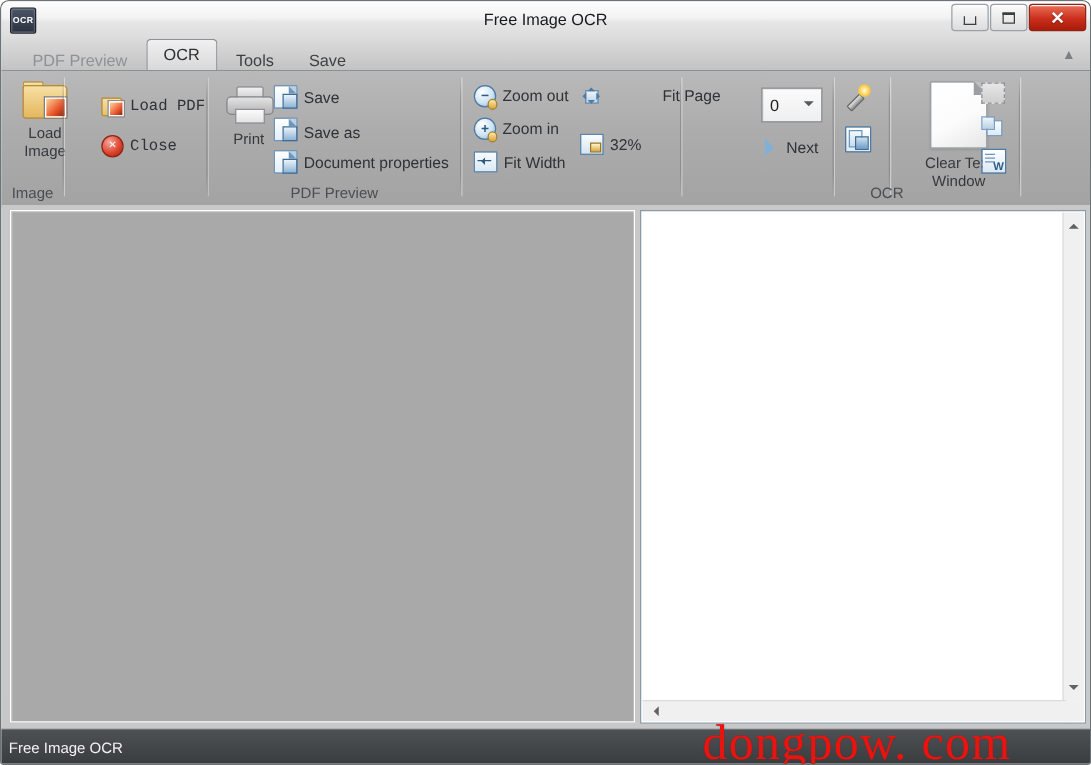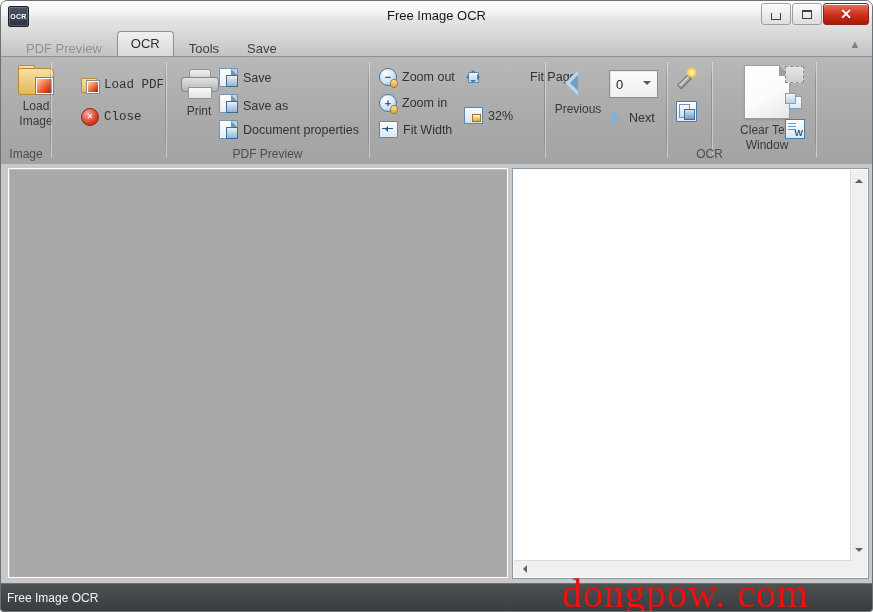--- a/index.html
+++ b/index.html
@@ -386,27 +386,20 @@
       <div class="smallbtn" style="left:95px;top:50px;">
         <span class="ic ic-100">
             <span class="sq"></span>
           </span>
         <span>32%</span>
       </div>
       <div class="sep"></div>
     </div>
 
     <div class="rgroup" style="left:544px;width:122px;">
-      <div class="bigbtn" style="left:3px;top:12px;width:60px;">
-        <span class="ic ic-prev">
-          <span class="tri"></span>
-            <span class="tri2"></span>
-        </span>
-        <span style="margin-top:5px;">Previous</span>
-      </div>
       <div class="spin" style="left:64px;top:13px;">
         <span class="val">0</span>
         <span class="dd"></span>
       </div>
       <div class="smallbtn" style="left:65px;top:54px;">
         <span class="ic ic-next">
             <span class="tri"></span>
           </span>
         <span>Next</span>
       </div>

